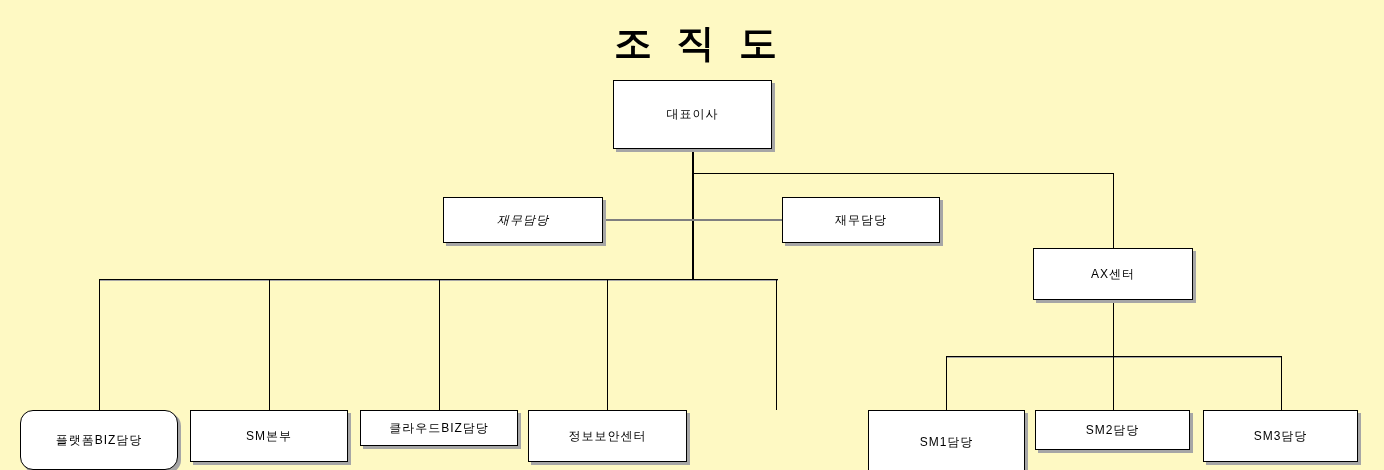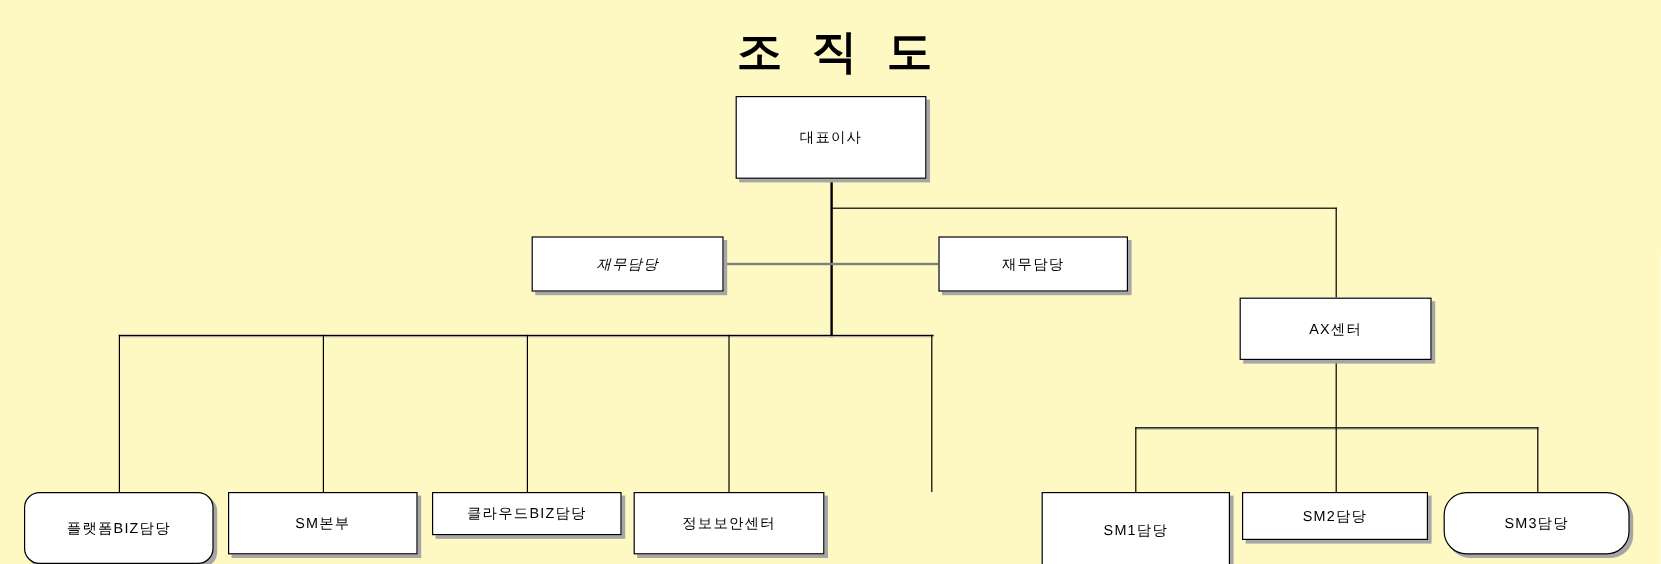--- a/index.html
+++ b/index.html
@@ -55,21 +55,21 @@
   #node-finance  { left: 443px;  top: 197px; width: 160px; height: 46px; font-style: italic; }
   #node-hr       { left: 782px;  top: 197px; width: 158px; height: 46px; }
   #node-smhq     { left: 1033px; top: 248px; width: 160px; height: 52px; }
   #node-platform { left: 20px;   top: 410px; width: 158px; height: 60px; border-radius: 13px; }
   #node-si       { left: 190px;  top: 410px; width: 158px; height: 52px; }
   #node-cloud    { left: 360px;  top: 410px; width: 158px; height: 36px; }
   #node-security { left: 528px;  top: 410px; width: 159px; height: 52px; }
   #node-ax       { left: 697px;  top: 410px; width: 158px; height: 52px; }
   #node-sm1      { left: 868px;  top: 410px; width: 157px; height: 65px; }
   #node-sm2      { left: 1035px; top: 410px; width: 155px; height: 40px; }
-  #node-sm3      { left: 1203px; top: 410px; width: 155px; height: 52px; border-radius: 19px; }
+  #node-sm3      { left: 1203px; top: 410px; width: 155px; height: 52px; }
 
   
   #ln-trunk      { left: 692px;  top: 149px; width: 2px;   height: 132px; }
   #ln-staff      { left: 603px;  top: 219px; width: 179px; height: 2px; }
   #ln-sm-elbow-h { left: 693px;  top: 173px; width: 421px; height: 1px; }
   #ln-sm-elbow-v { left: 1113px; top: 173px; width: 1px;   height: 75px; }
   #ln-main-h     { left: 99px;   top: 279px; width: 679px; height: 1px; }
   #ln-drop-1     { left: 99px;   top: 279px; width: 1px;   height: 131px; }
   #ln-drop-2     { left: 269px;  top: 279px; width: 1px;   height: 131px; }
   #ln-drop-3     { left: 439px;  top: 279px; width: 1px;   height: 131px; }

